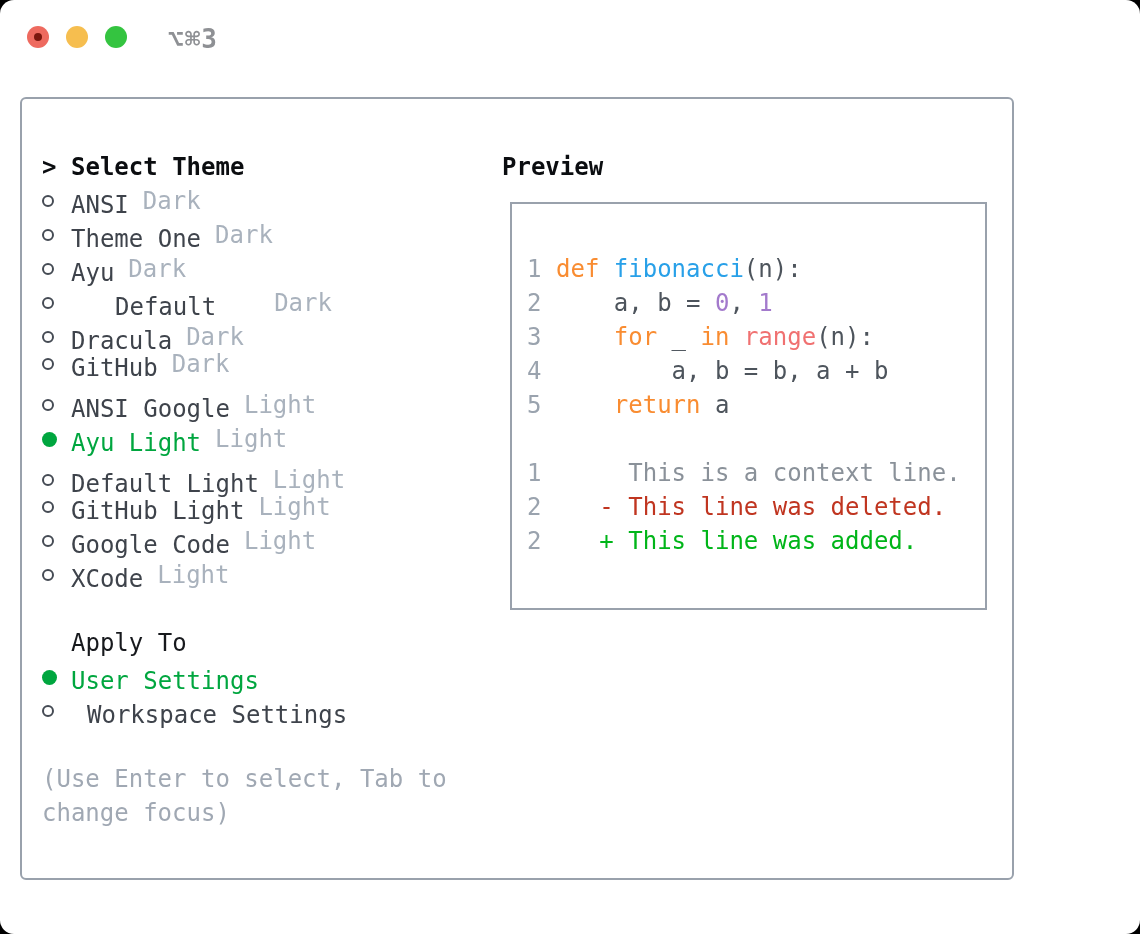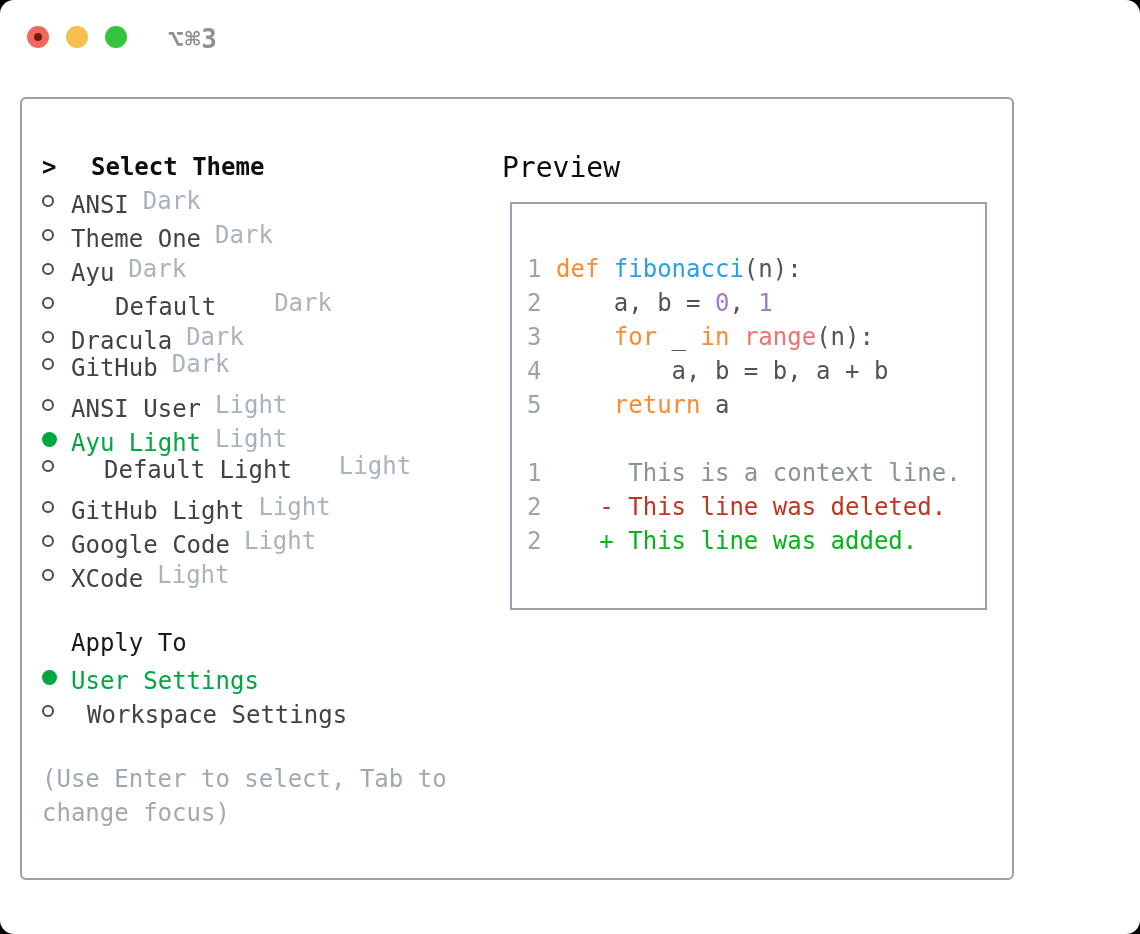--- a/index.html
+++ b/index.html
@@ -75,31 +75,31 @@
   }
   .circle{
     width:12px;height:12px;border-radius:50%;
     border:2px solid #454b54;box-sizing:border-box;
   }
   .circle.filled{
     width:15px;height:15px;border:none;
     background:var(--color-selected);
   }
   .prompt{font-weight:bold;color:var(--color-heading);}
-  .heading{font-weight:bold;color:var(--color-heading);margin-left:20px;}
+  .heading{font-weight:bold;color:var(--color-heading);}
   .subheading{color:#17191d;}
   .label{color:var(--color-item);margin-top:8px;}
   .row.selected .label{color:var(--color-selected);}
   .variant{color:var(--color-variant);margin-left:14px;}
   .help-line{color:var(--color-help);}
   
   .preview-heading{
     position:absolute;left:480px;top:51px;height:34px;
     display:flex;align-items:center;
-    font-size:28px;font-weight:normal;color:var(--color-heading);
+    font-size:24px;font-weight:bold;color:var(--color-heading);
   }
   .preview-box{
     position:absolute;left:488px;top:103px;
     width:477px;height:408px;
     border:2px solid var(--color-border);
     box-sizing:border-box;
     padding:48px 0 0 15px;
     overflow:hidden;
   }
   .code-line{
@@ -151,26 +151,26 @@
     <div class="row" style="top:187px;gap:44px;">
       <span class="marker"><span class="circle"></span></span><span class="label">Default</span><span class="variant">Dark</span>
     </div>
     <div class="row" style="top:221px;">
       <span class="marker"><span class="circle"></span></span><span class="label">Dracula</span><span class="variant">Dark</span>
     </div>
     <div class="row" style="top:248px;">
       <span class="marker"><span class="circle"></span></span><span class="label">GitHub</span><span class="variant">Dark</span>
     </div>
     <div class="row" style="top:289px;">
-      <span class="marker"><span class="circle"></span></span><span class="label">ANSI User</span><span class="variant">Light</span>
+      <span class="marker"><span class="circle"></span></span><span class="label">ANSI Google</span><span class="variant">Light</span>
     </div>
     <div class="row selected" style="top:323px;">
       <span class="marker"><span class="circle filled"></span></span><span class="label">Ayu Light</span><span class="variant">Light</span>
     </div>
-    <div class="row" style="top:350px;gap:33px;">
+    <div class="row" style="top:364px;">
       <span class="marker"><span class="circle"></span></span><span class="label">Default Light</span><span class="variant">Light</span>
     </div>
     <div class="row" style="top:391px;">
       <span class="marker"><span class="circle"></span></span><span class="label">GitHub Light</span><span class="variant">Light</span>
     </div>
     <div class="row" style="top:425px;">
       <span class="marker"><span class="circle"></span></span><span class="label">Google Code</span><span class="variant">Light</span>
     </div>
     <div class="row" style="top:459px;">
       <span class="marker"><span class="circle"></span></span><span class="label">XCode</span><span class="variant">Light</span>

